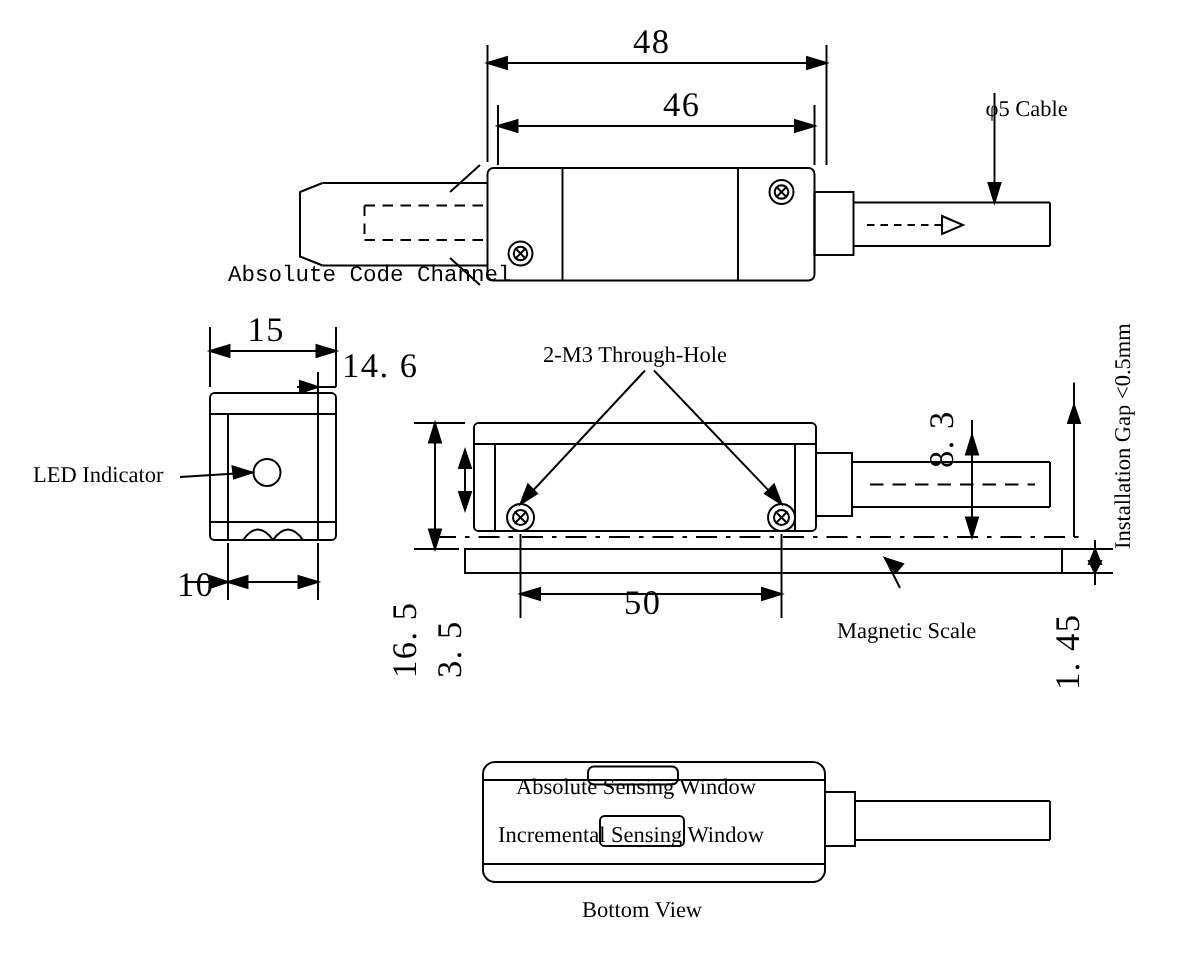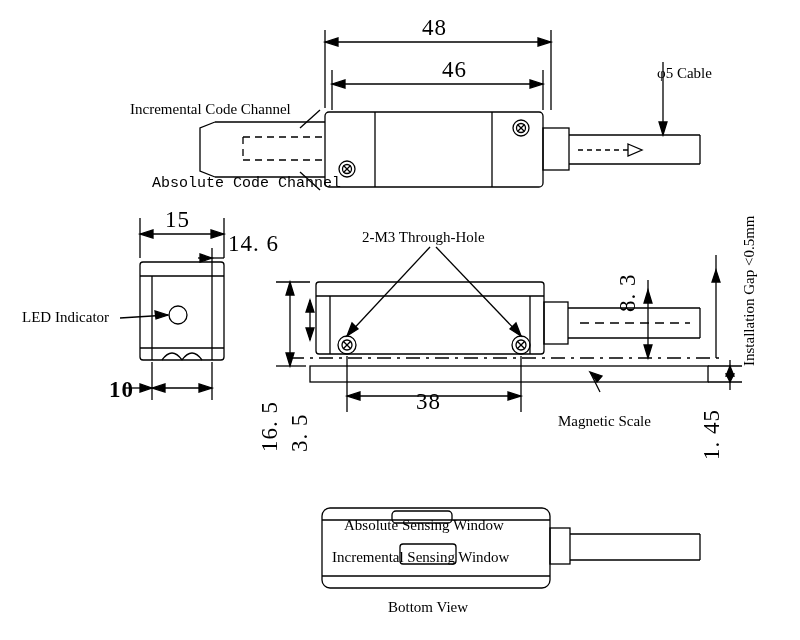--- a/index.html
+++ b/index.html
@@ -247,32 +247,31 @@
         <line x1="700" y1="534" x2="700" y2="560"></line>
       </g>
     </g>
   </svg>
 
   <div class="lbl dim" style="left:422px; top:16px;">48</div>
   <div class="lbl dim" style="left:422px; top:58px;margin-left:20px;">46</div>
 
   <div class="lbl txt" style="left:657px; top:66px;">φ5 Cable</div>
 
-  <div class="lbl txt" style="left:130px; top:102px;">Incremental Code Channel</div>
   <div class="lbl txt" style="left:152px; top:176px;font-family:Liberation Mono, monospace;">Absolute Code Channel</div>
 
   <div class="lbl dim" style="left:165px; top:208px;">15</div>
   <div class="lbl dim" style="left:228px; top:232px;">14. 6</div>
-  <div class="lbl dim" style="left:109px; top:378px;font-weight:bold;">10</div>
+  <div class="lbl dim" style="left:118px; top:378px;">10</div>
 
   <div class="lbl txt" style="left:22px; top:310px;">LED Indicator</div>
 
   <div class="lbl txt" style="left:362px; top:230px;">2-M3 Through-Hole</div>
 
-  <div class="lbl dim" style="left:416px; top:390px;">38</div>
+  <div class="lbl dim" style="left:416px; top:390px;">50</div>
 
   <div class="lbl dim rot90" style="left:258px; top:452px;">16. 5</div>
   <div class="lbl dim rot90" style="left:288px; top:452px;">3. 5</div>
   <div class="lbl dim rot90" style="left:616px; top:312px;">8. 3</div>
   <div class="lbl dim rot90" style="left:700px; top:460px;">1. 45</div>
 
   <div class="lbl txt rot90" style="left:742px; top:366px;">Installation Gap &lt;0.5mm</div>
 
   <div class="lbl txt" style="left:558px; top:414px;">Magnetic Scale</div>
 

